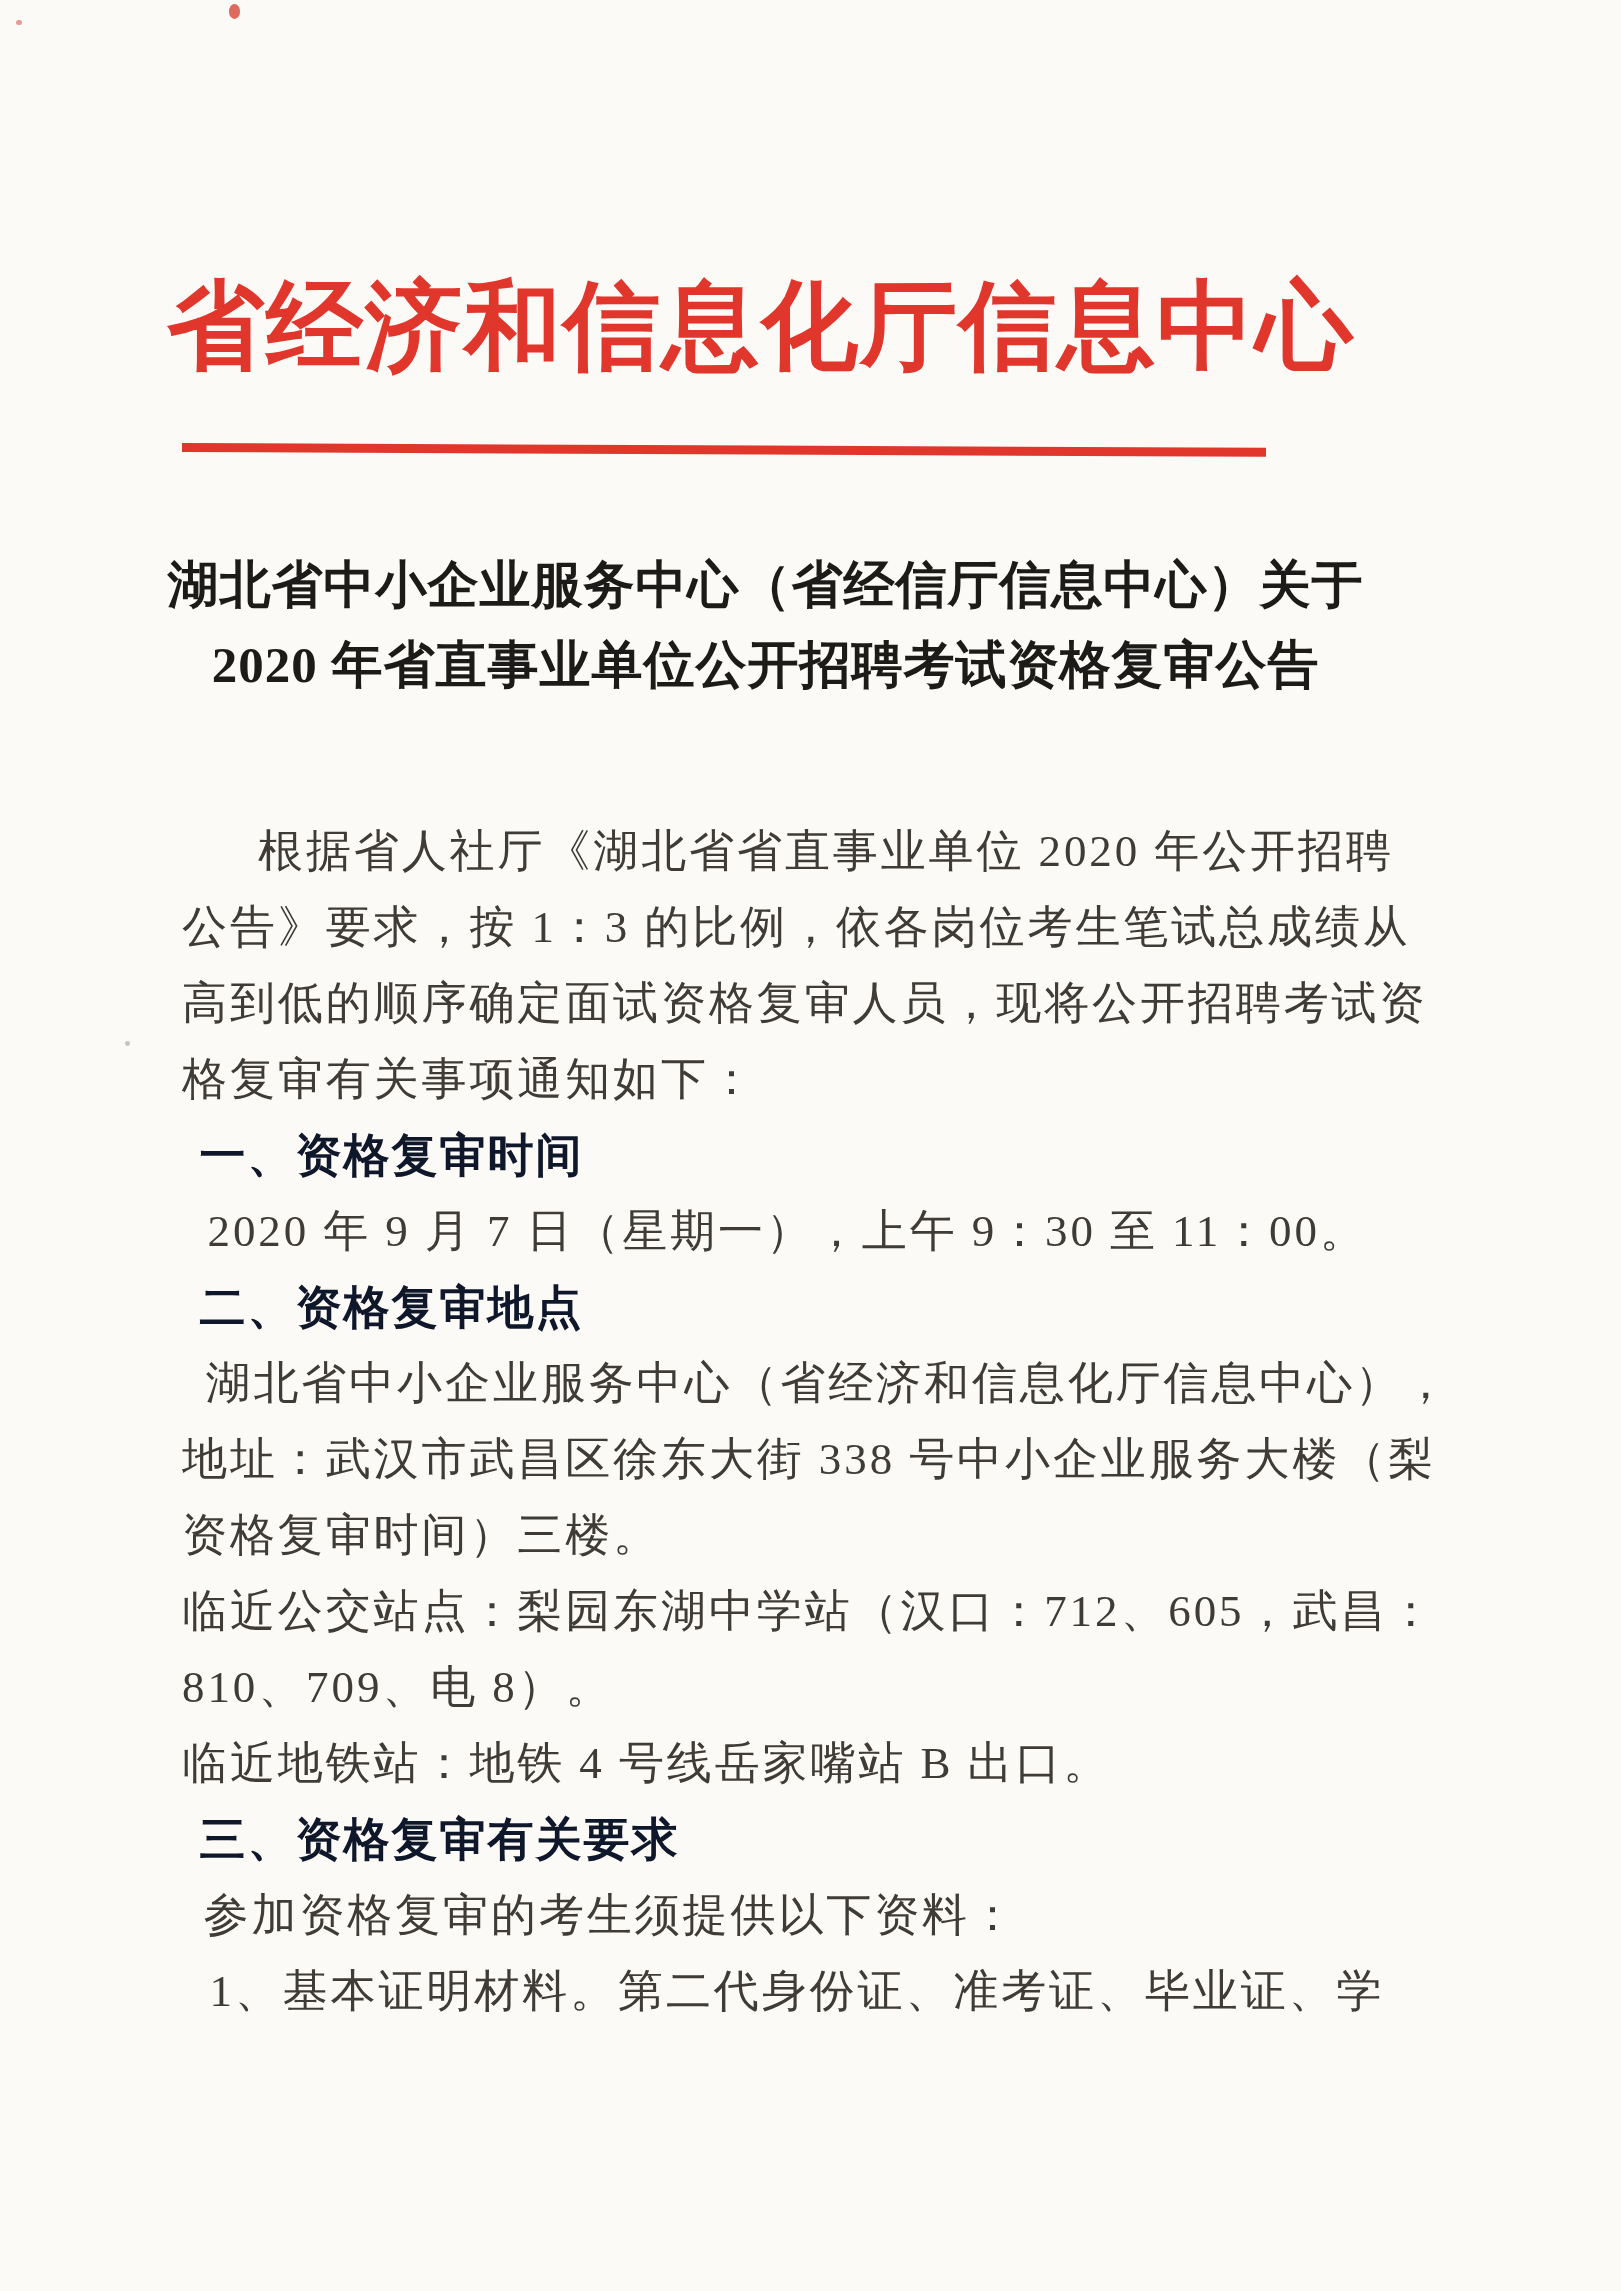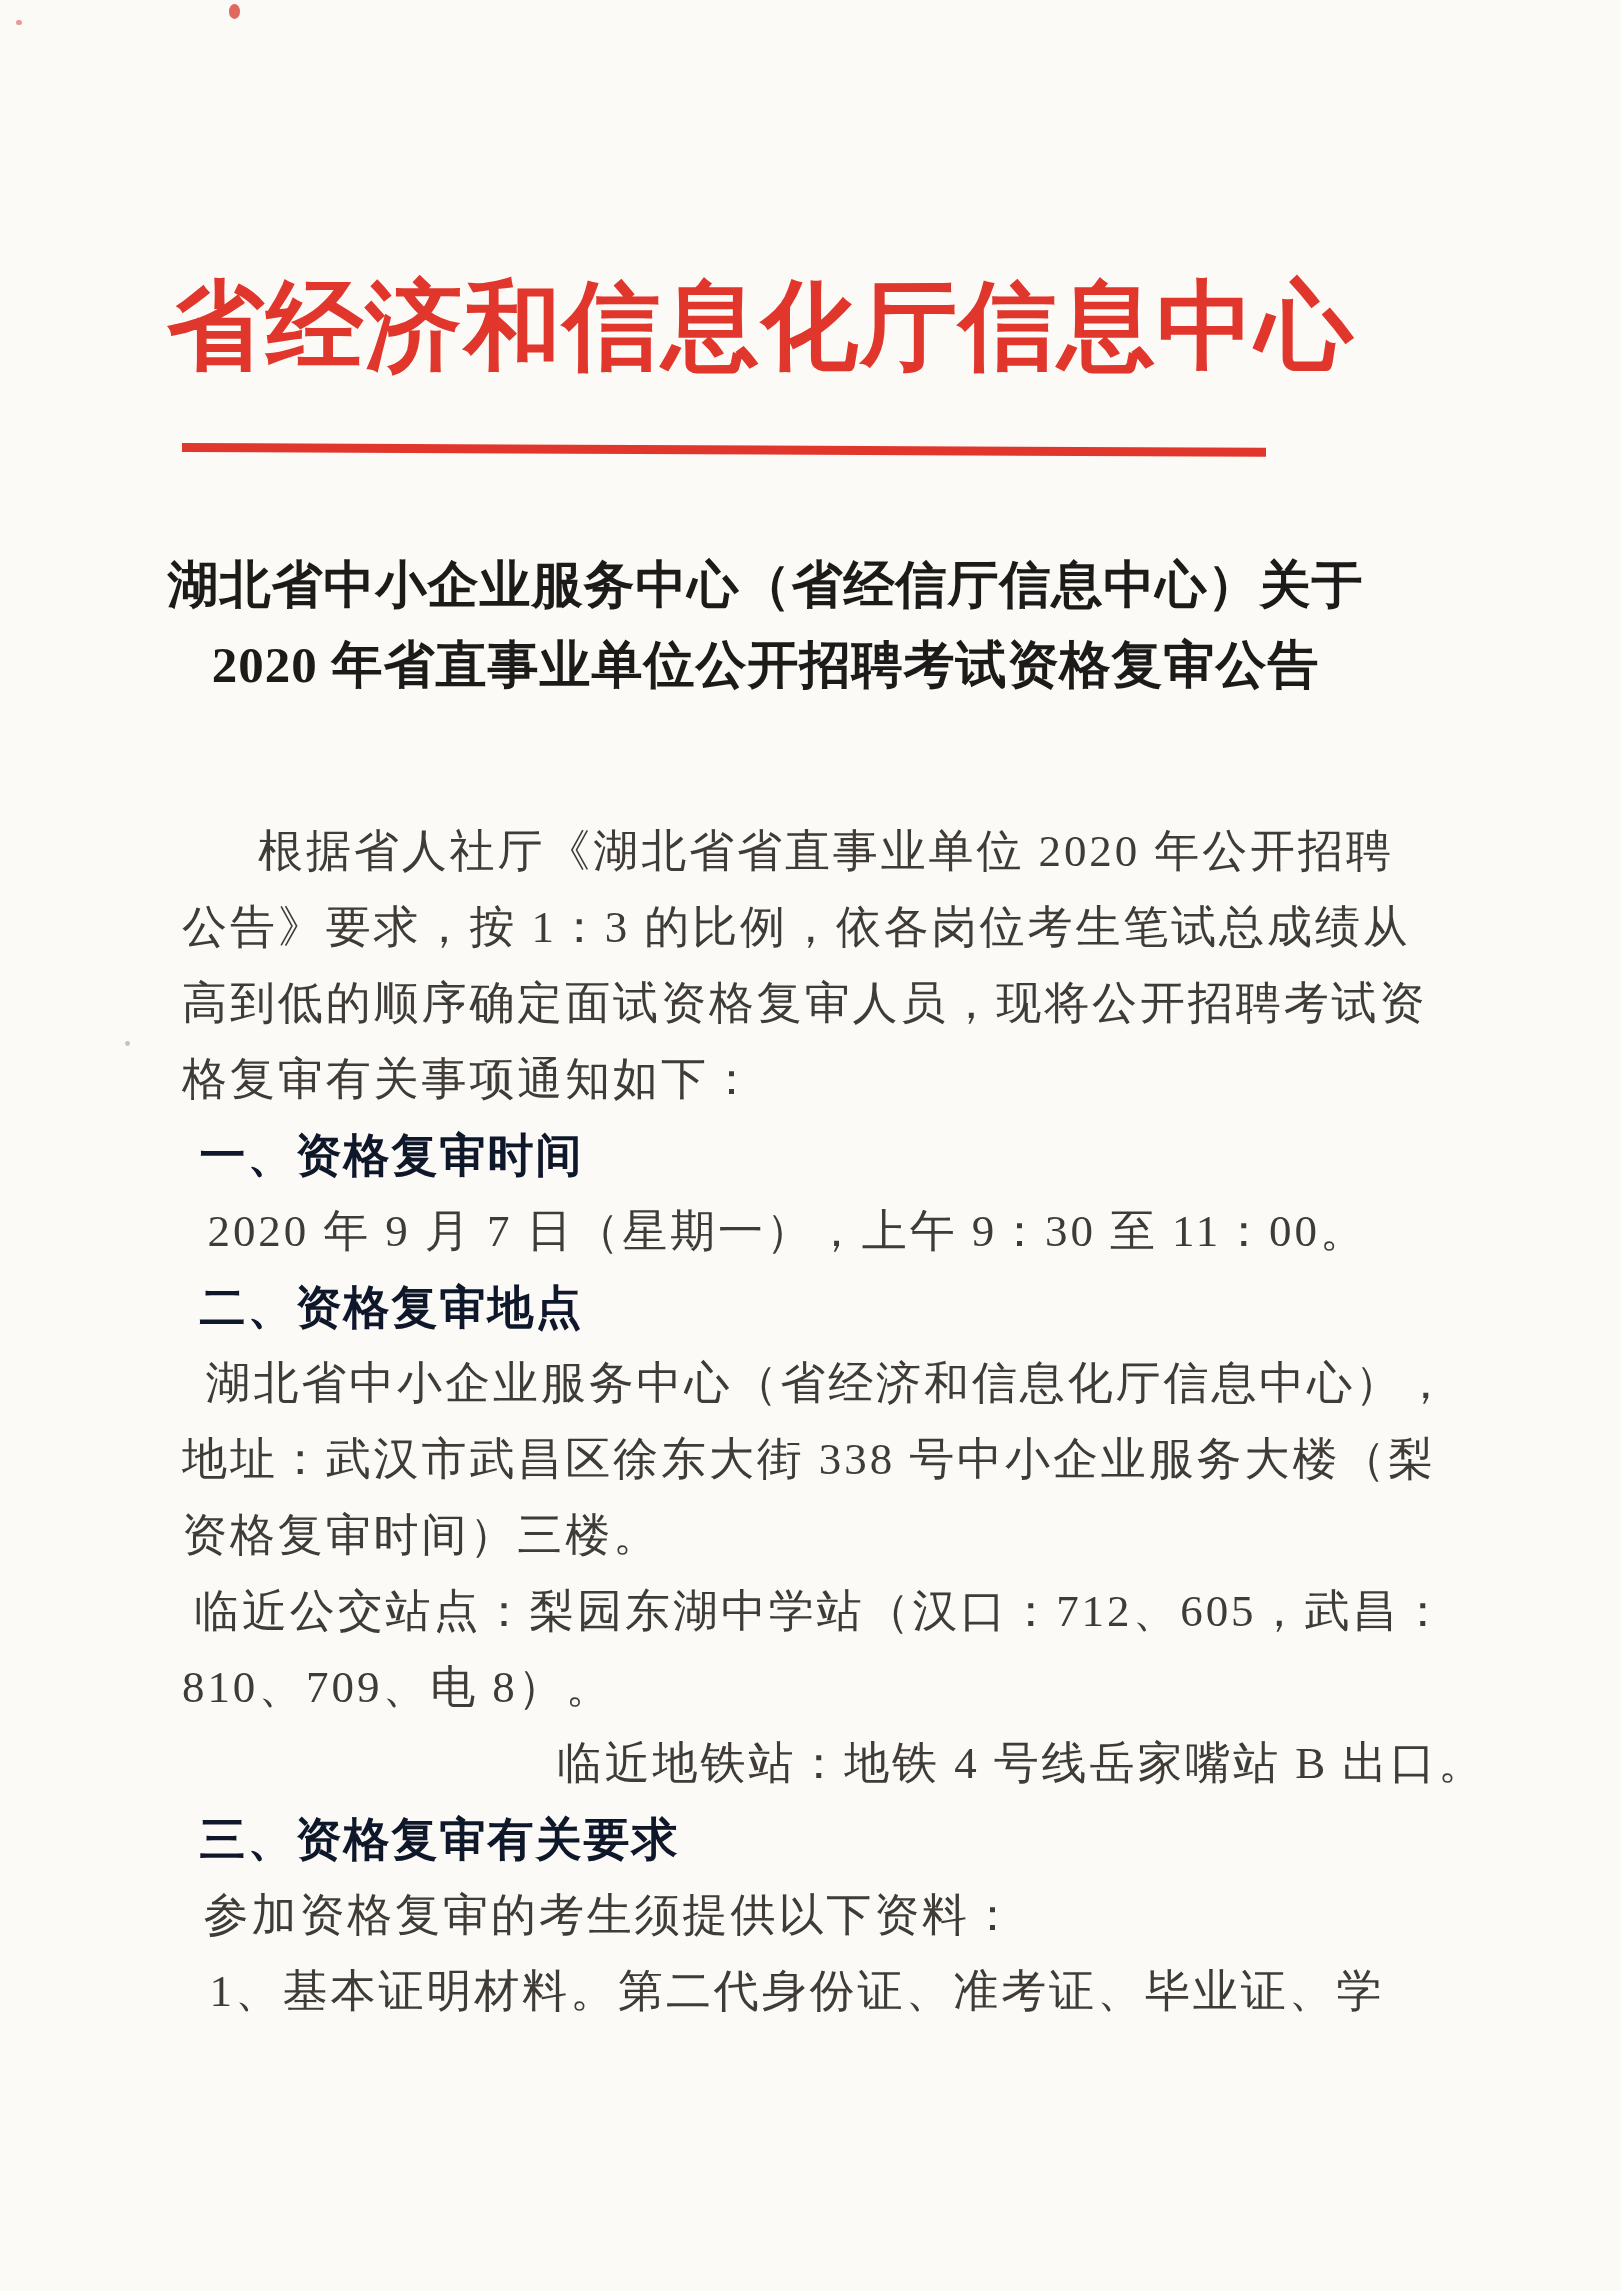--- a/index.html
+++ b/index.html
@@ -102,20 +102,20 @@
     <div class="body-line" style="padding-left: 76px;">根据省人社厅《湖北省省直事业单位 2020 年公开招聘</div>
     <div class="body-line" style="padding-left: 0px;">公告》要求，按 1：3 的比例，依各岗位考生笔试总成绩从</div>
     <div class="body-line" style="padding-left: 0px;">高到低的顺序确定面试资格复审人员，现将公开招聘考试资</div>
     <div class="body-line" style="padding-left: 0px;">格复审有关事项通知如下：</div>
     <div class="body-line heading" style="padding-left: 17.6px;">一、资格复审时间</div>
     <div class="body-line" style="padding-left: 25.5px;">2020 年 9 月 7 日（星期一），上午 9：30 至 11：00。</div>
     <div class="body-line heading" style="padding-left: 17.6px;">二、资格复审地点</div>
     <div class="body-line" style="padding-left: 23.5px;">湖北省中小企业服务中心（省经济和信息化厅信息中心），</div>
     <div class="body-line" style="padding-left: 0px;">地址：武汉市武昌区徐东大街 338 号中小企业服务大楼（梨</div>
     <div class="body-line" style="padding-left: 0px;">资格复审时间）三楼。</div>
-    <div class="body-line" style="padding-left: 0px; margin-left: 12px;">临近公交站点：梨园东湖中学站（汉口：712、605，武昌：</div>
+    <div class="body-line" style="padding-left: 0px;">临近公交站点：梨园东湖中学站（汉口：712、605，武昌：</div>
     <div class="body-line" style="padding-left: 0px;">810、709、电 8）。</div>
-    <div class="body-line" style="padding-left: 0px; text-align: right;">临近地铁站：地铁 4 号线岳家嘴站 B 出口。</div>
+    <div class="body-line" style="padding-left: 0px;">临近地铁站：地铁 4 号线岳家嘴站 B 出口。</div>
     <div class="body-line heading" style="padding-left: 17.6px;">三、资格复审有关要求</div>
     <div class="body-line" style="padding-left: 21.6px;">参加资格复审的考生须提供以下资料：</div>
     <div class="body-line" style="padding-left: 27.4px;">1、基本证明材料。第二代身份证、准考证、毕业证、学</div>
   </div>
 
 
 </body></html>

